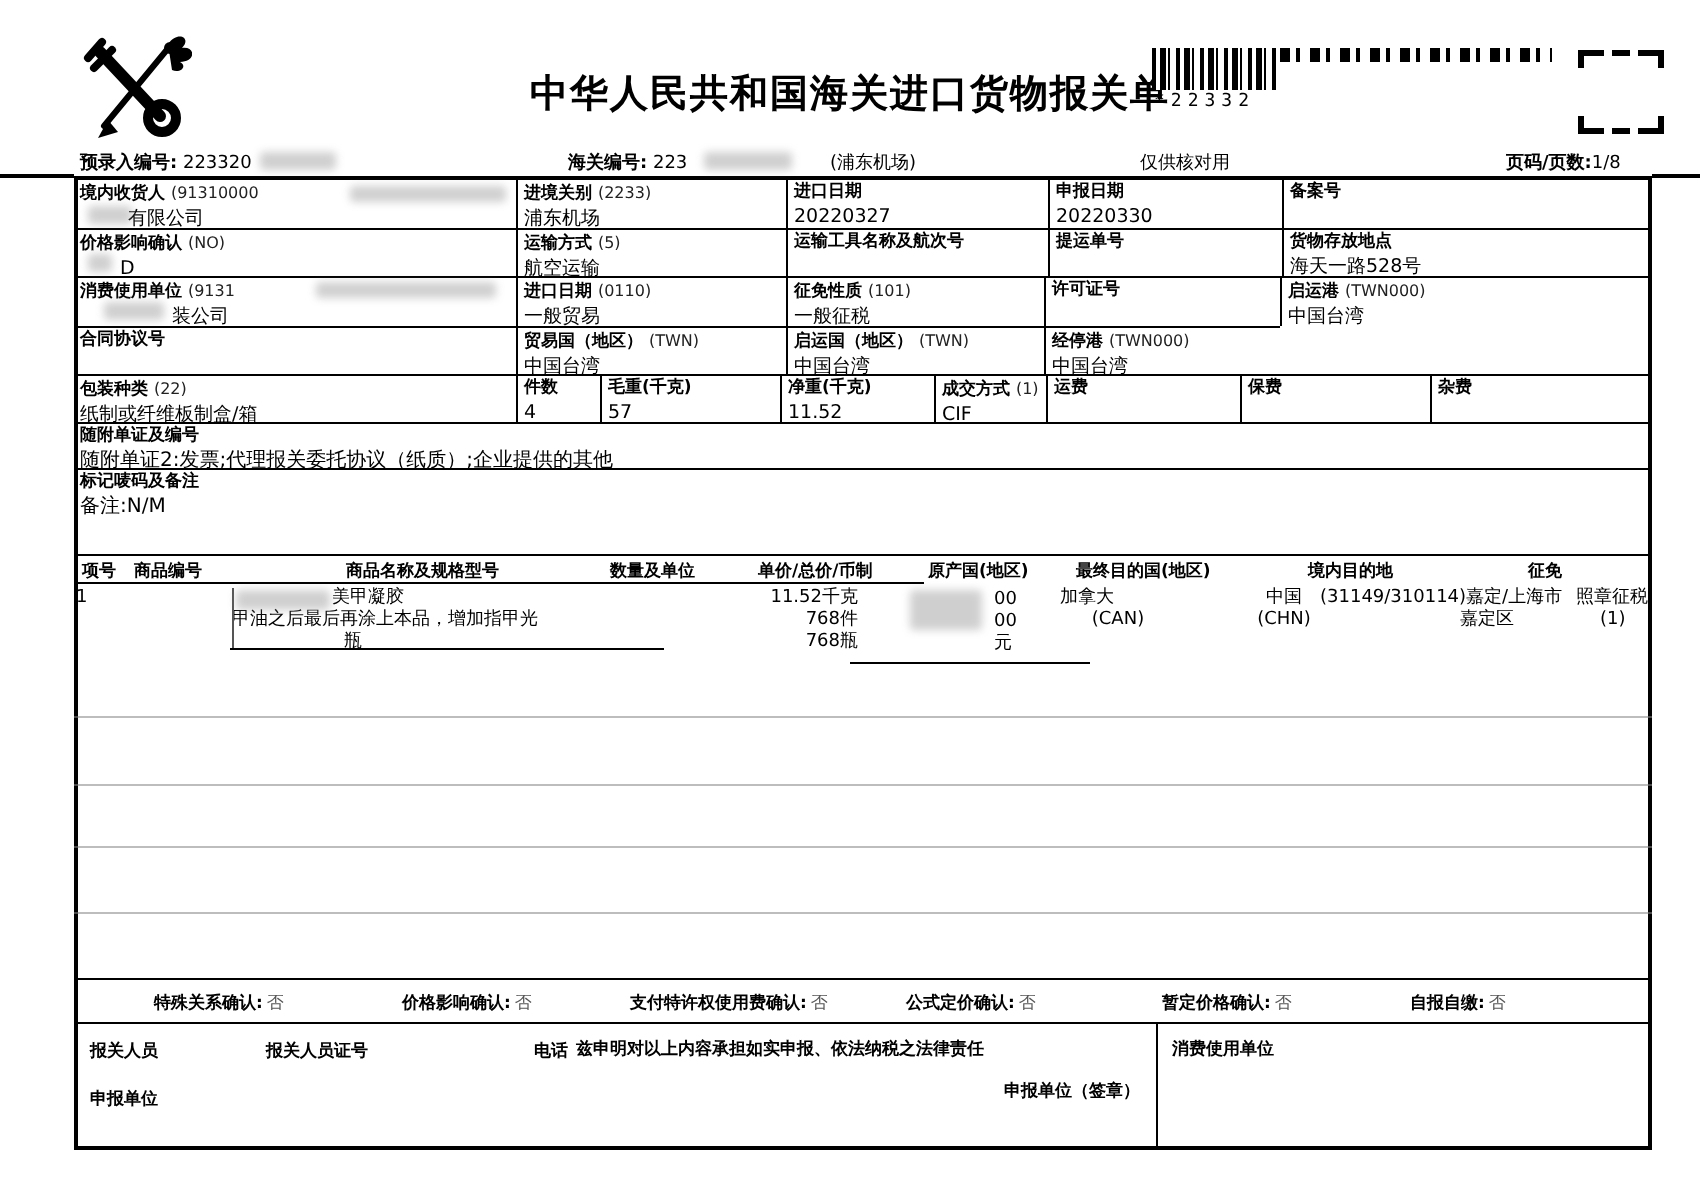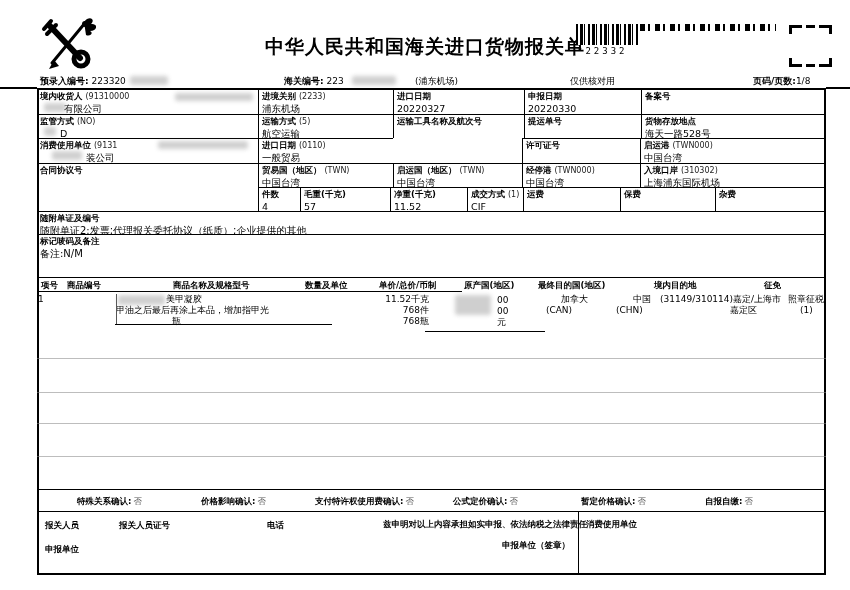--- a/index.html
+++ b/index.html
@@ -114,21 +114,21 @@
   <div class="cell bl" style="left:524px;top:90px;width:117px;height:24px">
     <div class="lab"><span class="b">申报日期</span></div>
     <div class="val">20220330</div>
   </div>
   <div class="cell bl" style="left:641px;top:90px;width:185px;height:24px">
     <div class="lab"><span class="b">备案号</span></div>
     <div class="val"></div>
   </div>
 
   <div class="cell bt" style="left:37px;top:114px;width:221px;height:24px">
-    <div class="lab"><span class="b">监管方式</span> <span class="code">(NO)</span></div>
+    <div class="lab"><span class="b">价格影响确认</span> <span class="code">(NO)</span></div>
     <div class="val ind20">D</div>
   </div>
   <div class="cell bt bl" style="left:258px;top:114px;width:135px;height:24px">
     <div class="lab"><span class="b">运输方式</span> <span class="code">(5)</span></div>
     <div class="val">航空运输</div>
   </div>
   <div class="cell bt bl" style="left:393px;top:114px;width:131px;height:24px">
     <div class="lab"><span class="b">运输工具名称及航次号</span></div>
     <div class="val"></div>
   </div>
@@ -142,20 +142,24 @@
   </div>
 
   <div class="cell bt" style="left:37px;top:138px;width:221px;height:25px">
     <div class="lab"><span class="b">消费使用单位</span> <span class="code">(9131</span></div>
     <div class="val ind46">装公司</div>
   </div>
   <div class="cell bt bl" style="left:258px;top:138px;width:135px;height:25px">
     <div class="lab"><span class="b">进口日期</span> <span class="code">(0110)</span></div>
     <div class="val">一般贸易</div>
   </div>
+  <div class="cell bt bl" style="left:393px;top:138px;width:129px;height:25px">
+    <div class="lab"><span class="b">征免性质</span> <span class="code">(101)</span></div>
+    <div class="val">一般征税</div>
+  </div>
   <div class="cell bt bl" style="left:522px;top:138px;width:118px;height:25px">
     <div class="lab"><span class="b">许可证号</span></div>
     <div class="val"></div>
   </div>
   <div class="cell bt bl" style="left:640px;top:138px;width:186px;height:25px">
     <div class="lab"><span class="b">启运港</span> <span class="code">(TWN000)</span></div>
     <div class="val">中国台湾</div>
   </div>
 
   <div class="cell bt" style="left:37px;top:163px;width:221px;height:24px">
@@ -166,25 +170,25 @@
     <div class="val">中国台湾</div>
   </div>
   <div class="cell bt bl" style="left:393px;top:163px;width:129px;height:24px">
     <div class="lab"><span class="b">启运国（地区）</span> <span class="code">(TWN)</span></div>
     <div class="val">中国台湾</div>
   </div>
   <div class="cell bt bl" style="left:522px;top:163px;width:118px;height:24px">
     <div class="lab"><span class="b">经停港</span> <span class="code">(TWN000)</span></div>
     <div class="val">中国台湾</div>
   </div>
-  <div class="cell bt bl" style="left:640px;top:163px;width:186px;height:24px">
-    <div class="lab"><span class="b">入境口岸</span> <span class="code">(310302)</span></div>
-    <div class="val">上海浦东国际机场</div>
-  </div>
-
+
+  <div class="cell bt" style="left:37px;top:187px;width:221px;height:24px">
+    <div class="lab"><span class="b">包装种类</span> <span class="code">(22)</span></div>
+    <div class="val">纸制或纤维板制盒/箱</div>
+  </div>
   <div class="cell bt bl" style="left:258px;top:187px;width:42px;height:24px">
     <div class="lab"><span class="b">件数</span></div>
     <div class="val">4</div>
   </div>
   <div class="cell bt bl" style="left:300px;top:187px;width:90px;height:24px">
     <div class="lab"><span class="b">毛重(千克)</span></div>
     <div class="val">57</div>
   </div>
   <div class="cell bt bl" style="left:390px;top:187px;width:77px;height:24px">
     <div class="lab"><span class="b">净重(千克)</span></div>
@@ -232,24 +236,24 @@
   <span class="gtxt" style="left:38px;top:294px">1</span>
   <span class="gtxt" style="left:166px;top:294px">美甲凝胶</span>
   <span class="gtxt" style="left:116px;top:305px">甲油之后最后再涂上本品，增加指甲光</span>
   <span class="gtxt" style="left:172px;top:316px">瓶</span>
   <span class="gtxt" style="left:330px;top:294px;width:99px;text-align:right">11.52千克</span>
   <span class="gtxt" style="left:330px;top:305px;width:99px;text-align:right">768件</span>
   <span class="gtxt" style="left:330px;top:316px;width:99px;text-align:right">768瓶</span>
   <span class="gtxt" style="left:497px;top:295px">00</span>
   <span class="gtxt" style="left:497px;top:306px">00</span>
   <span class="gtxt" style="left:497px;top:317px">元</span>
-  <span class="gtxt" style="left:530px;top:294px;width:58px;text-align:right">加拿大</span>
+  <span class="gtxt" style="left:530px;top:294px;width:58px;text-align:left">加拿大</span>
   <span class="gtxt" style="left:530px;top:305px;width:58px;text-align:center">(CAN)</span>
   <span class="gtxt" style="left:616px;top:294px;width:52px;text-align:center">中国</span>
-  <span class="gtxt" style="left:616px;top:305px;width:52px;text-align:left">(CHN)</span>
+  <span class="gtxt" style="left:616px;top:305px;width:52px;text-align:center">(CHN)</span>
   <span class="gtxt" style="left:660px;top:294px">(31149/310114)嘉定/上海市</span>
   <span class="gtxt" style="left:730px;top:305px">嘉定区</span>
   <span class="gtxt" style="left:788px;top:294px">照章征税</span>
   <span class="gtxt" style="left:800px;top:305px">(1)</span>
 
   <div class="vline" style="left:116px;top:294px;height:30px"></div>
   <div class="line" style="left:115px;top:324px;width:217px"></div>
   <div class="line" style="left:425px;top:331px;width:120px"></div>
 
   <div class="faint" style="left:37px;top:358px;width:789px"></div>
@@ -260,24 +264,24 @@
   <div class="confirm-row">
     <span class="cfm" style="left:40px"><b>特殊关系确认:</b><span class="no">否</span></span>
     <span class="cfm" style="left:164px"><b>价格影响确认:</b><span class="no">否</span></span>
     <span class="cfm" style="left:278px"><b>支付特许权使用费确认:</b><span class="no">否</span></span>
     <span class="cfm" style="left:416px"><b>公式定价确认:</b><span class="no">否</span></span>
     <span class="cfm" style="left:544px"><b>暂定价格确认:</b><span class="no">否</span></span>
     <span class="cfm" style="left:668px"><b>自报自缴:</b><span class="no">否</span></span>
   </div>
 
   <div class="ftxt" style="left:45px;top:520px">报关人员</div>
-  <div class="ftxt" style="left:119px;top:520px">报关人员证号</div>
+  <div class="ftxt" style="left:133px;top:520px">报关人员证号</div>
   <div class="ftxt" style="left:267px;top:520px">电话</div>
   <div class="ftxt" style="left:45px;top:544px">申报单位</div>
-  <div class="ftxt" style="left:317px;top:519px;width:270px;text-align:right">兹申明对以上内容承担如实申报、依法纳税之法律责任</div>
+  <div class="ftxt" style="left:288px;top:519px;width:270px;text-align:left">兹申明对以上内容承担如实申报、依法纳税之法律责任</div>
   <div class="ftxt" style="left:300px;top:540px;width:270px;text-align:right">申报单位（签章）</div>
   <div style="position:absolute;left:578px;top:512px;height:63px;border-left:1px solid #000"></div>
   <div class="ftxt" style="left:586px;top:519px">消费使用单位</div>
 
   <div class="redact" style="left:130px;top:76px;width:38px;height:9px"></div>
   <div class="redact" style="left:352px;top:76px;width:44px;height:9px"></div>
   <div class="redact" style="left:175px;top:93px;width:78px;height:8px"></div>
   <div class="redact" style="left:44px;top:103px;width:22px;height:9px"></div>
   <div class="redact" style="left:44px;top:127px;width:12px;height:9px"></div>
   <div class="redact" style="left:158px;top:141px;width:90px;height:8px"></div>

